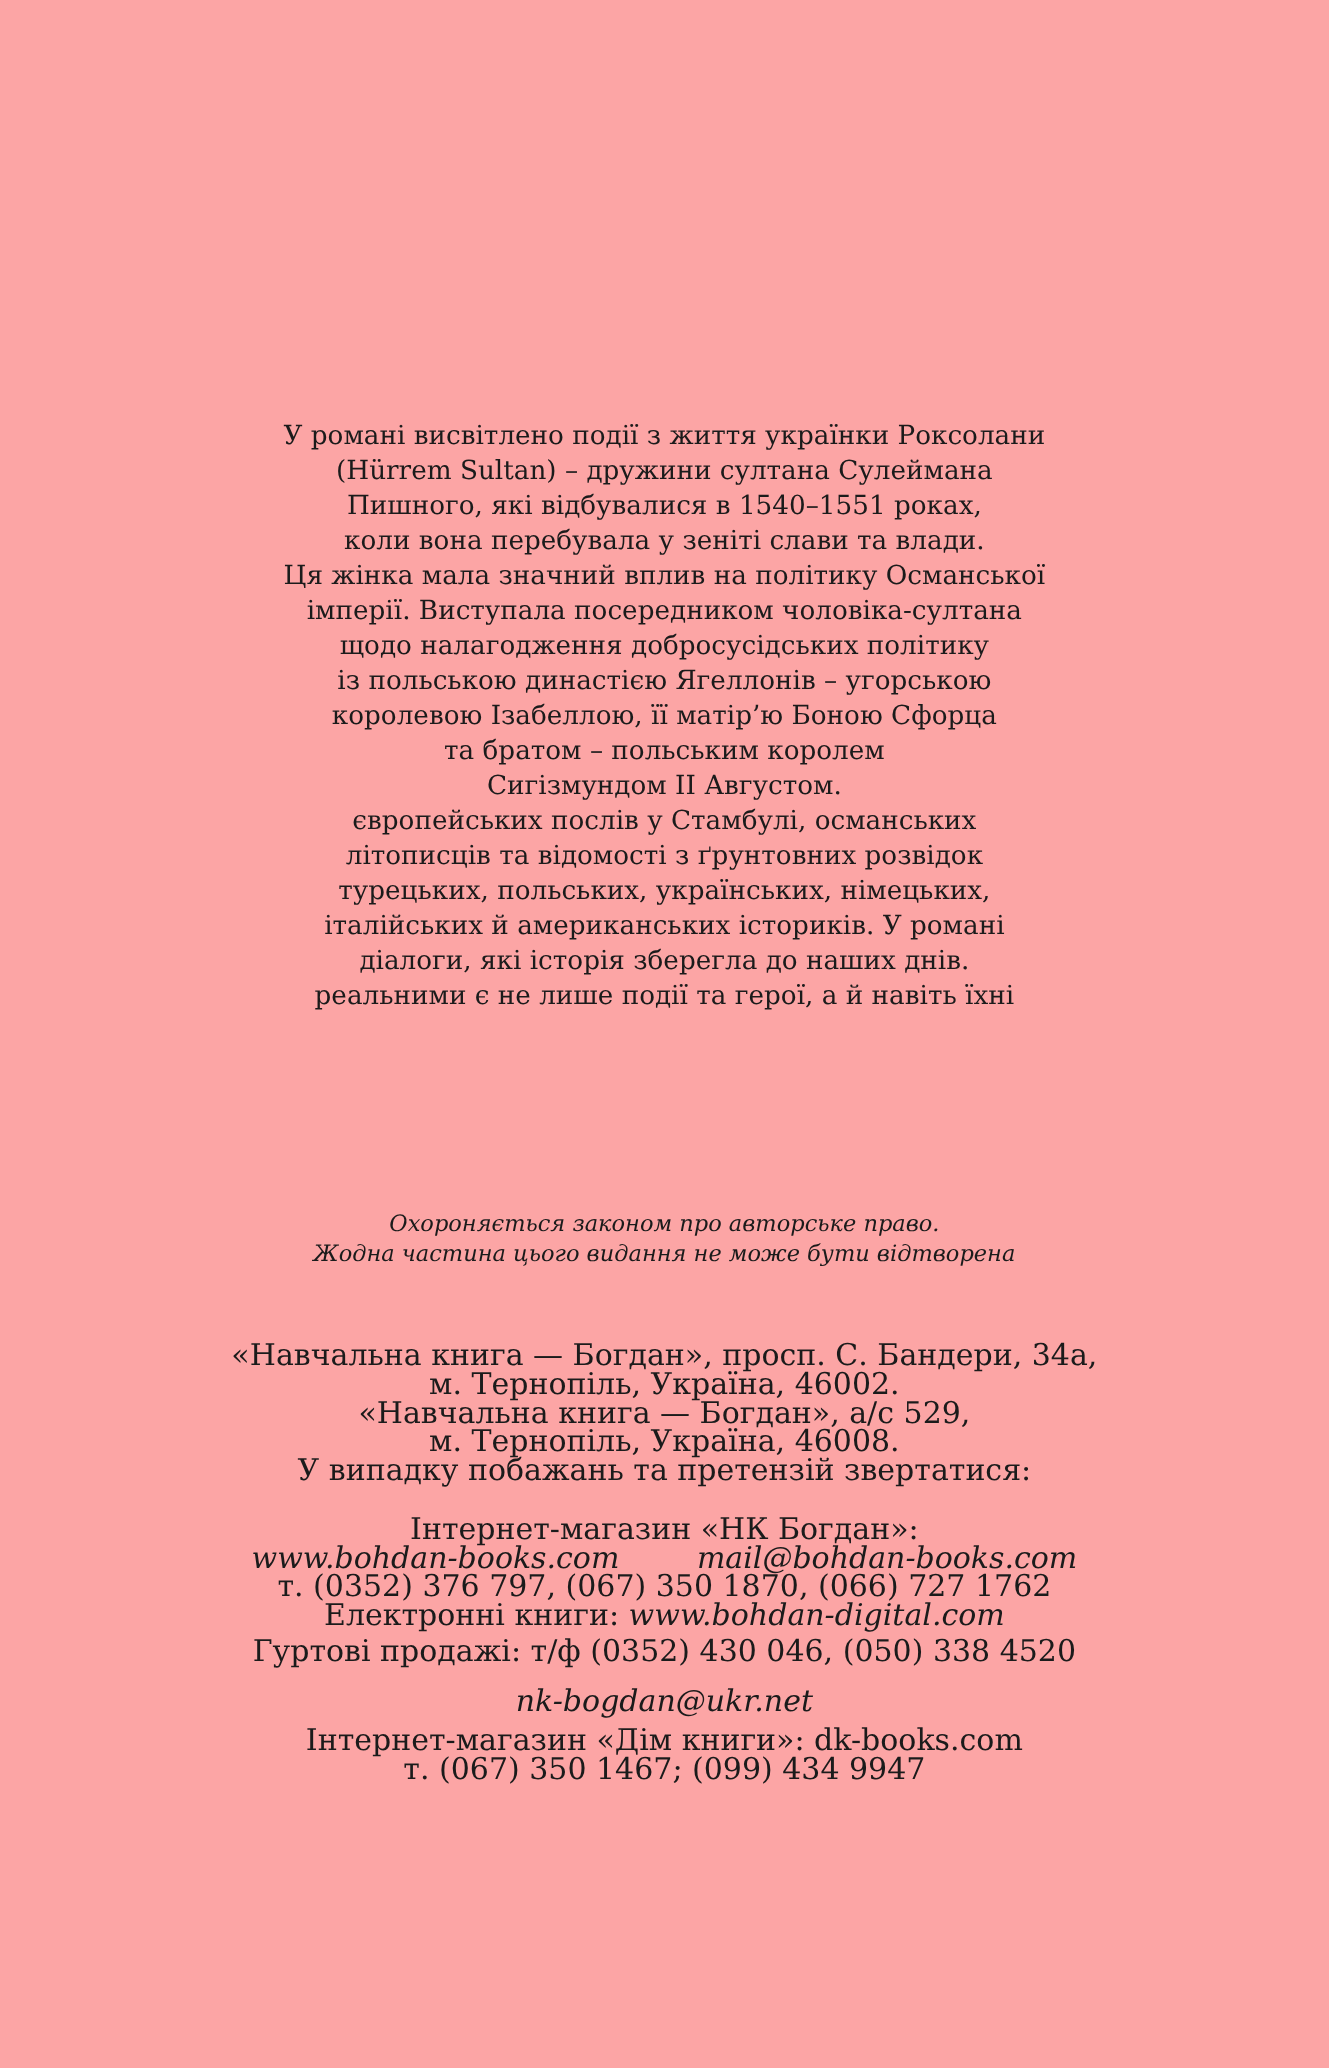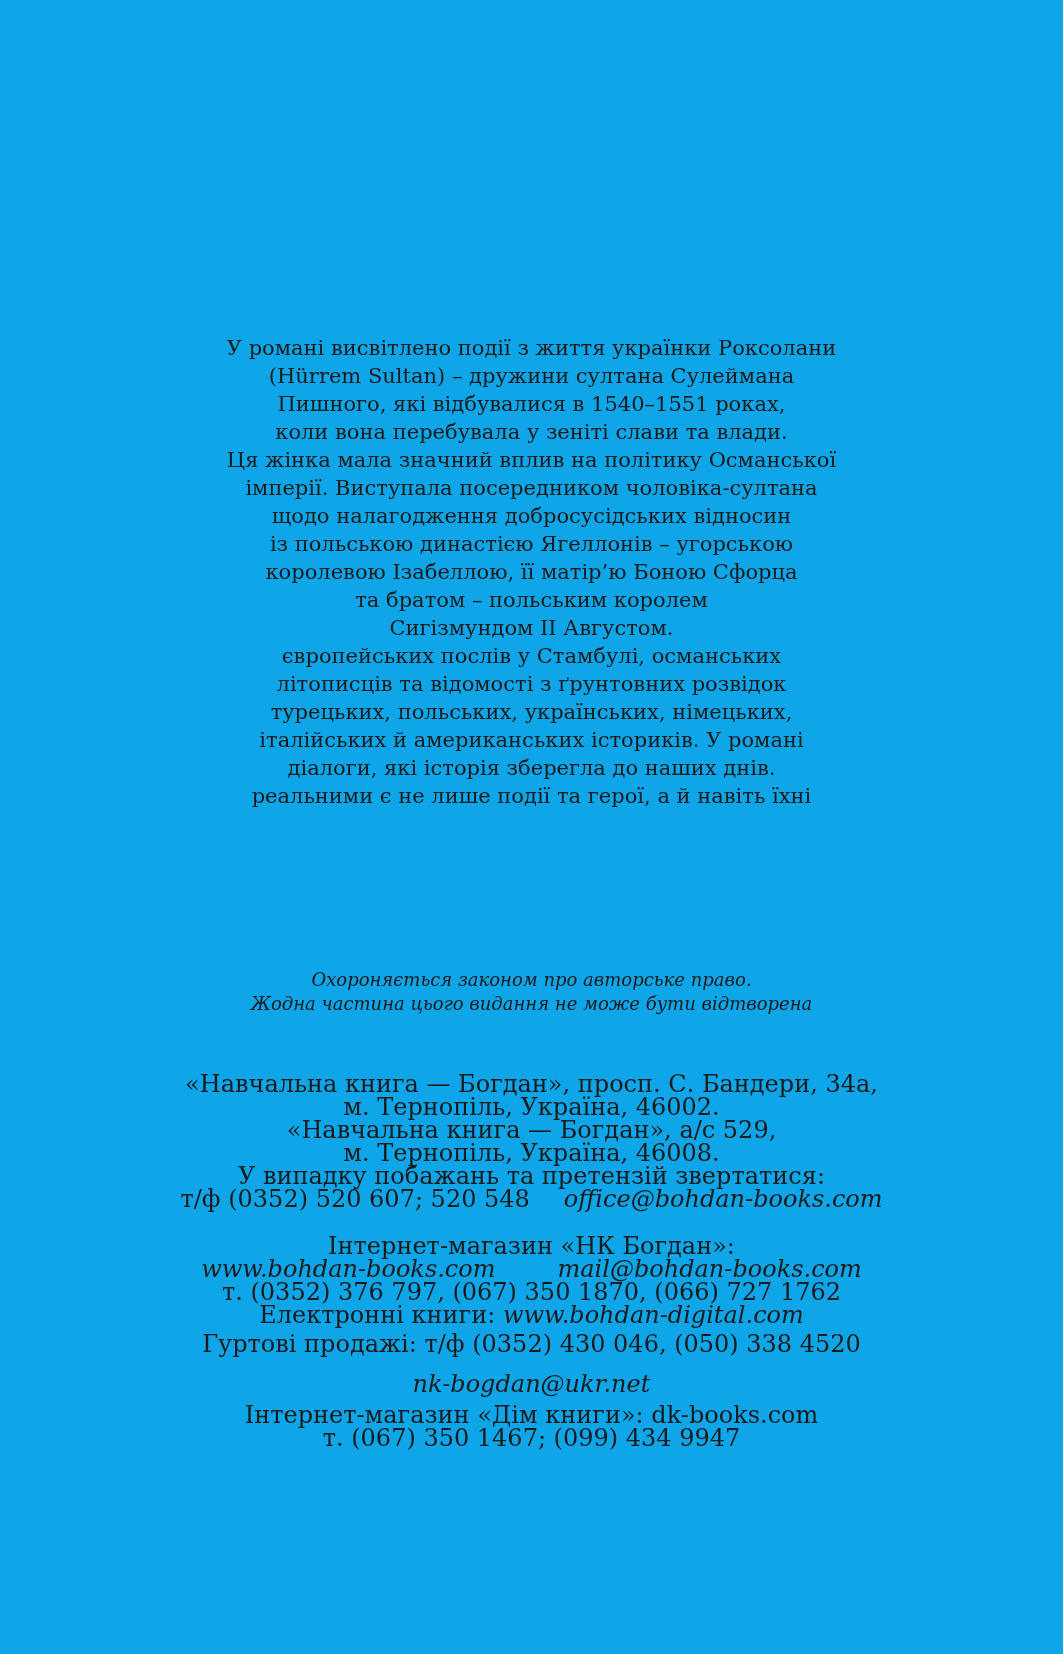--- a/index.html
+++ b/index.html
@@ -7,21 +7,21 @@
     width: 1063px;
     height: 1654px;
     background: #ffffff;
     color: #1b1b1b;
     font-family: "DejaVu Serif", serif;
   }
   .page {
     position: relative;
     width: 1063px;
     height: 1654px;
-    background: #0ea5e9;
+    background: #fca5a5;
     overflow: hidden;
   }
   .annotation {
     position: absolute;
     top: 334px;
     left: 106px;
     width: 851px;
     text-align: center;
     font-size: 21px;
     line-height: 28px;
@@ -59,21 +59,21 @@
 
 <div class="page">
 
   <div class="annotation">
     <div class="line">У романі висвітлено події з життя українки Роксолани</div>
     <div class="line">(Hürrem Sultan) – дружини султана Сулеймана</div>
     <div class="line">Пишного, які відбувалися в 1540–1551 роках,</div>
     <div class="line">коли вона перебувала у зеніті слави та влади.</div>
     <div class="line">Ця жінка мала значний вплив на політику Османської</div>
     <div class="line">імперії. Виступала посередником чоловіка-султана</div>
-    <div class="line">щодо налагодження добросусідських відносин</div>
+    <div class="line">щодо налагодження добросусідських політику</div>
     <div class="line">із польською династією Ягеллонів – угорською</div>
     <div class="line">королевою Ізабеллою, її матір’ю Боною Сфорца</div>
     <div class="line">та братом – польським королем</div>
     <div class="line">Сигізмундом II Августом.</div>
     <div class="line">європейських послів у Стамбулі, османських</div>
     <div class="line">літописців та відомості з ґрунтовних розвідок</div>
     <div class="line">турецьких, польських, українських, німецьких,</div>
     <div class="line">італійських й американських істориків. У романі</div>
     <div class="line">діалоги, які історія зберегла до наших днів.</div>
     <div class="line">реальними є не лише події та герої, а й навіть їхні</div>
@@ -85,21 +85,20 @@
   </div>
 
   <div class="publisher">
 
     <div class="pub-group-a">
       <div class="line">«Навчальна книга — Богдан», просп. С. Бандери, 34а,</div>
       <div class="line">м. Тернопіль, Україна, 46002.</div>
       <div class="line">«Навчальна книга — Богдан», а/с 529,</div>
       <div class="line">м. Тернопіль, Україна, 46008.</div>
       <div class="line">У випадку побажань та претензій звертатися:</div>
-      <div class="line"><span>т/ф (0352) 520 607; 520 548</span><span class="gap-sm"></span><span class="it">office@bohdan-books.com</span></div>
     </div>
 
     <div class="pub-group-b">
       <div class="line">Інтернет-магазин «НК Богдан»:</div>
       <div class="line"><span class="it">www.bohdan-books.com</span><span class="gap-lg"></span><span class="it">mail@bohdan-books.com</span></div>
       <div class="line">т. (0352) 376 797, (067) 350 1870, (066) 727 1762</div>
       <div class="line"><span>Електронні книги:</span> <span class="it">www.bohdan-digital.com</span></div>
     </div>
 
     <div class="pub-group-c">

